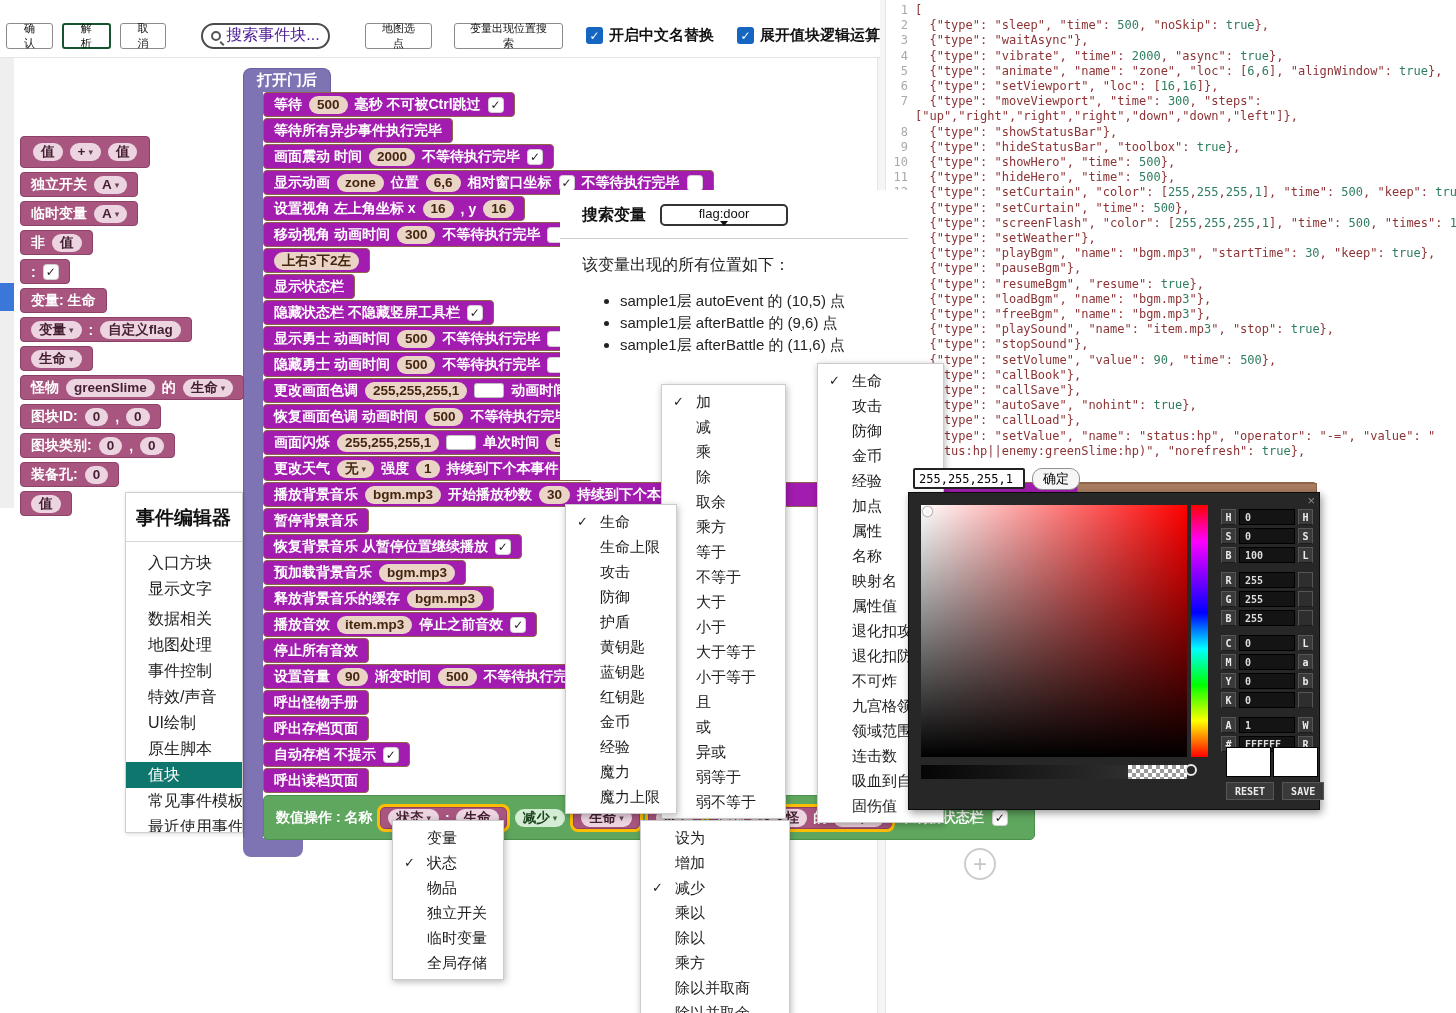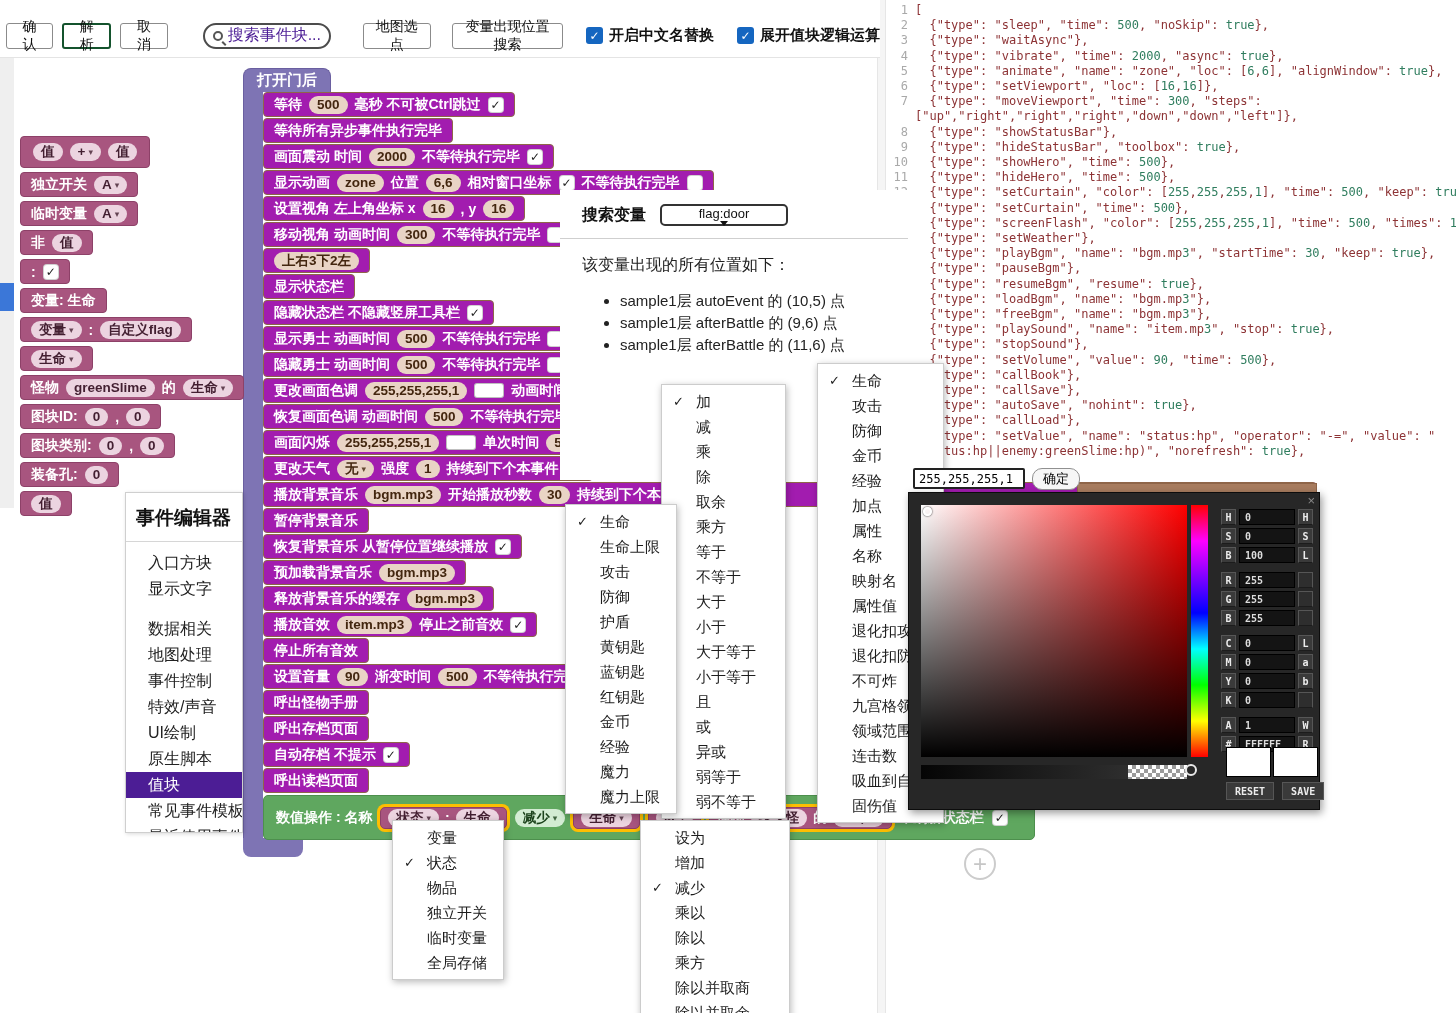--- a/index.html
+++ b/index.html
@@ -5,21 +5,21 @@
   * { margin:0; padding:0; box-sizing:border-box; }
   html,body { background:#fff; }
   #app { position:relative; width:1456px; height:1013px; background:#fff; overflow:hidden;
          font-family:"Liberation Sans","DejaVu Sans",sans-serif; }
 
   
   .topbar { position:absolute; left:0; top:0; width:880px; height:58px; background:#fff;
             border-bottom:1px solid #e4e4e4; display:flex; align-items:center; gap:9px;
             padding:14px 0 0 6px; z-index:15;}
   .tb-btn { height:26px; padding:0 12px; background:#fff; border:1px solid #8b8b8b; border-radius:3px;
-            font-size:14px; color:#111; display:inline-flex; align-items:center; font-family:inherit;}
+            font-size:11px; color:#111; display:inline-flex; align-items:center; font-family:inherit;}
   .tb-btn.primary { border:2px solid #14532d; font-weight:400; }
   .searchpill { height:26px; width:132px; border:2px solid #4c4c4c; border-radius:13px; display:flex;
             align-items:center; padding:0 8px; gap:5px; margin-left:26px; }
   .mag { width:10px; height:10px; border:2px solid #555; border-radius:50%; position:relative; flex:0 0 auto;}
   .mag::after { content:""; position:absolute; width:2px; height:5px; background:#555; left:8px; top:8px;
             transform:rotate(-45deg); }
   .ph { color:#4c1d95; font-size:16px; white-space:nowrap; overflow:hidden; }
   .gap18 { width:18px; } .gap10 { width:4px; }
   .cblabel { display:flex; align-items:center; gap:6px; font-size:15px; font-weight:700; color:#111;
             margin-left:14px; white-space:nowrap;}
@@ -70,22 +70,22 @@
            border:1px solid #4d8f4d; border-radius:5px; display:flex; align-items:center; gap:8px;
            padding:0 12px; color:#fff; font-size:14px; font-weight:700; z-index:7; white-space:nowrap;}
   .greenblk > .fld { background:#d3ecd3; color:#1c431c; }
 
   
   .panel { position:absolute; left:125px; top:492px; width:118px; height:341px; background:#fff;
            border:1px solid #cfcfcf; box-shadow:1px 1px 4px rgba(0,0,0,.15); z-index:30; overflow:hidden;}
   .panel h1 { font-size:19px; font-weight:700; color:#111; padding:12px 0 10px 10px; border-bottom:1px solid #d6d6d6;}
   .plist { padding-top:8px; }
   .pitem { font-size:16px; color:#222; line-height:26px; padding-left:22px; white-space:nowrap; }
-  .pitem.gap { margin-top:14px; }
-  .pitem.sel { background:#4c1d95; color:#fff; }
+  .pitem.gap { margin-top:4px; }
+  .pitem.sel { background:#0f766e; color:#fff; }
 
   
   .popup { position:absolute; left:560px; top:190px; width:348px; height:290px; background:#fff; z-index:20;
            padding:14px 0 0 22px;}
   .popup .row1 { display:flex; align-items:center; gap:14px; }
   .popup .ttl { font-size:16px; font-weight:700; color:#111; }
   .selectbox { width:128px; height:22px; border:2px solid #333; border-radius:5px; display:flex; align-items:center;
            justify-content:space-between; padding:0 7px; font-size:13px; color:#111;flex-direction:column; }
   .selchev { width:0; height:0; border-left:4px solid transparent; border-right:4px solid transparent;
            border-top:5px solid #111; }

